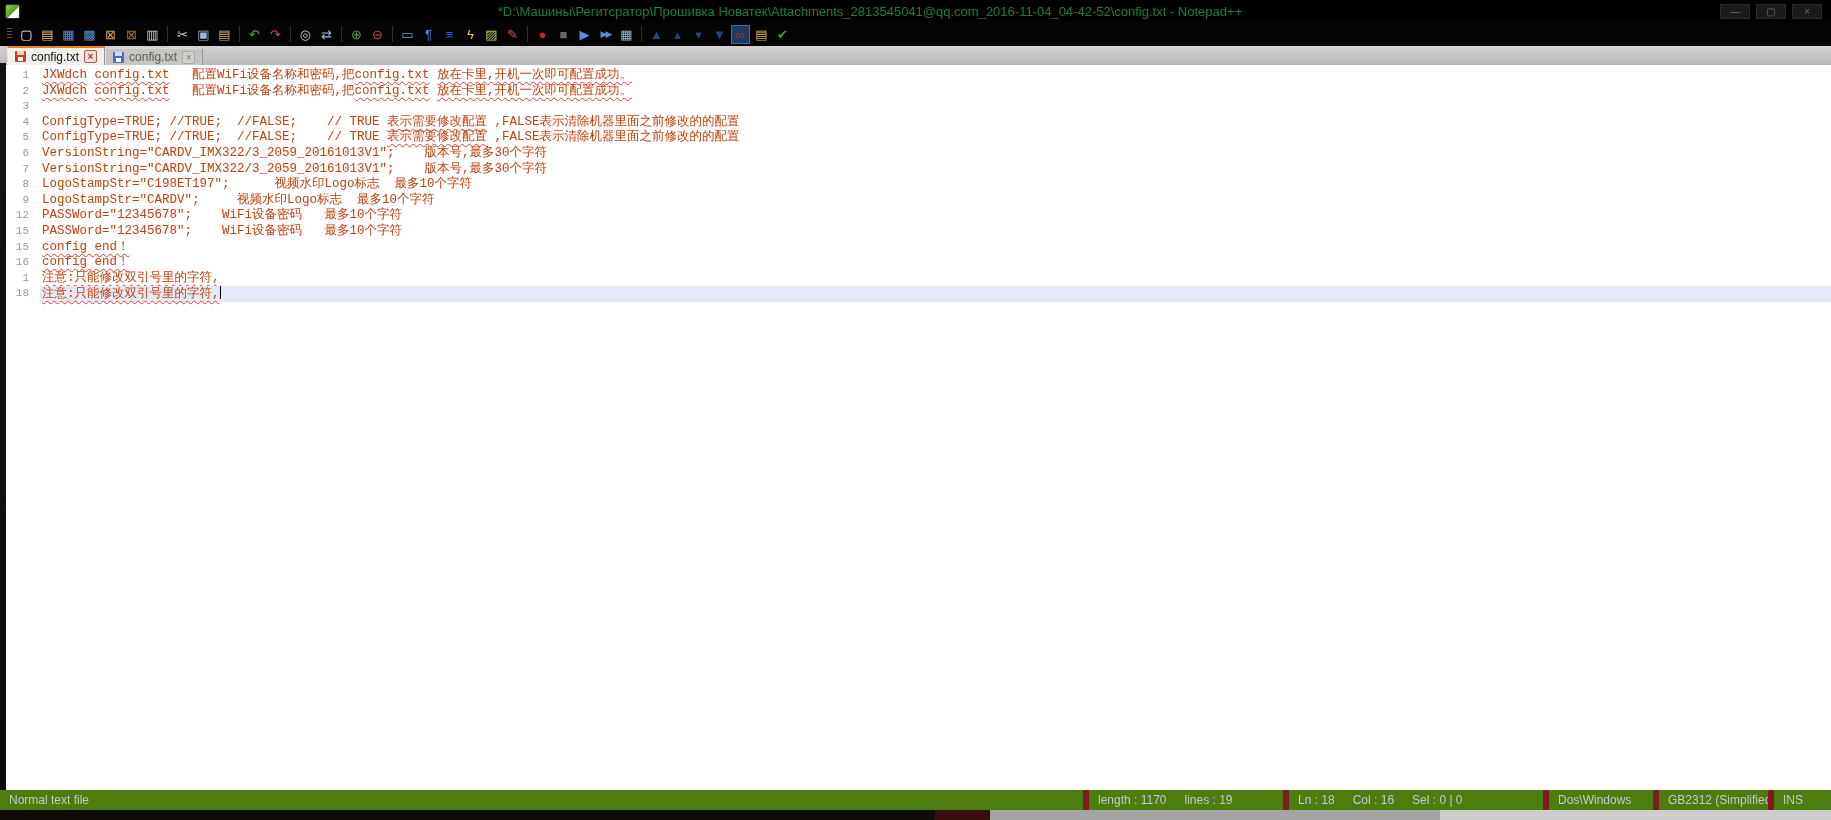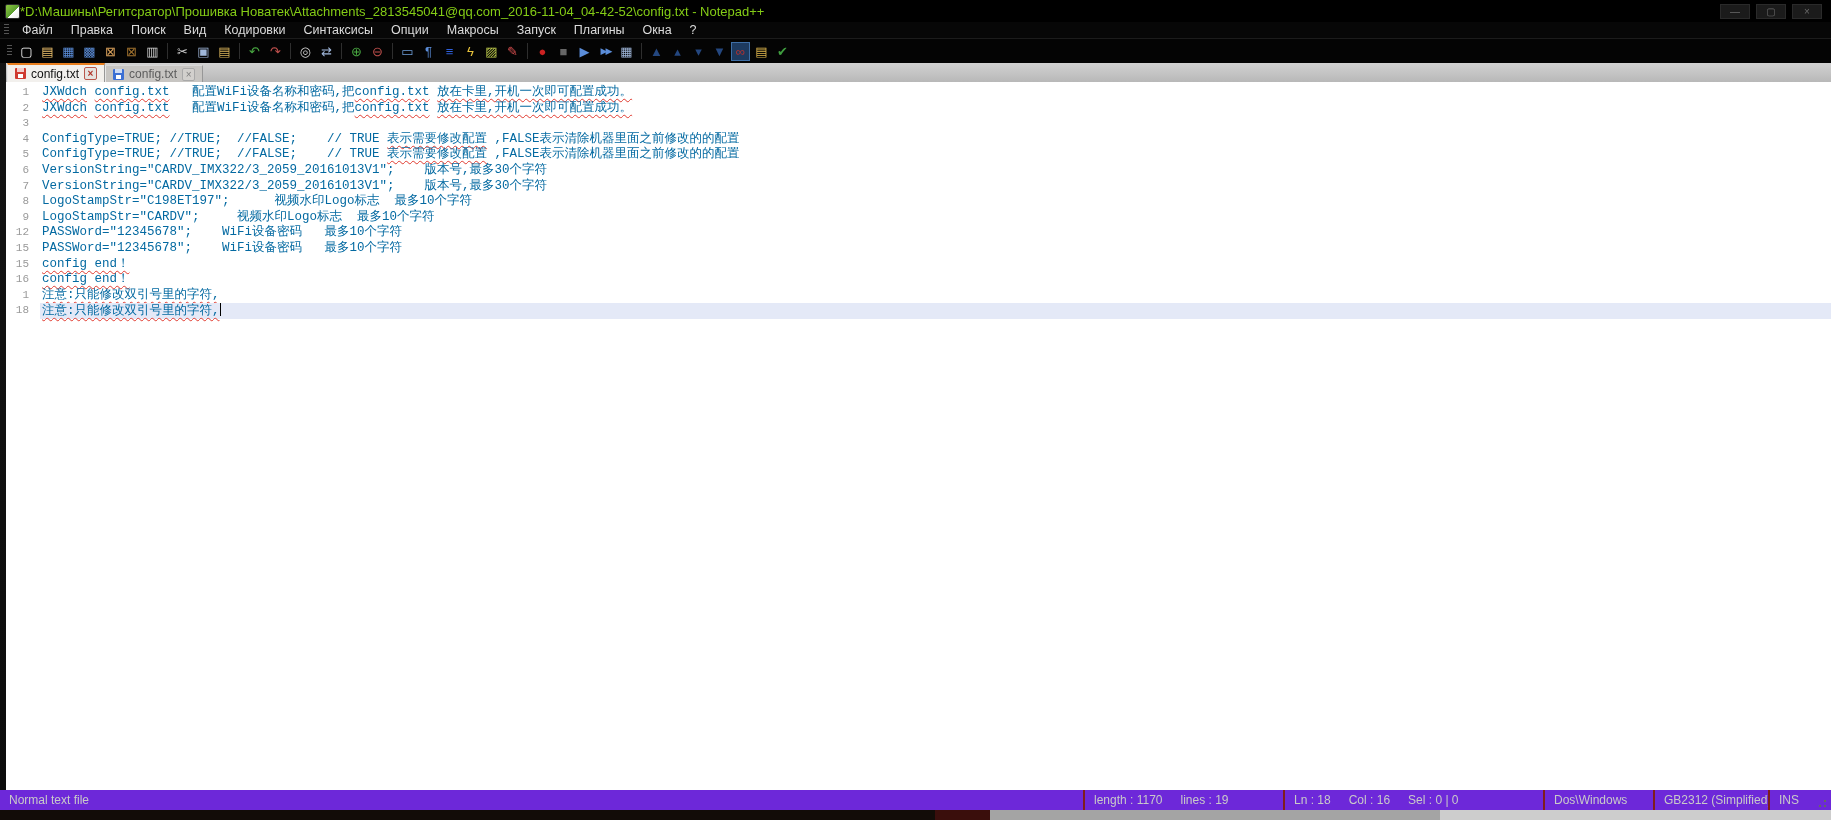--- a/index.html
+++ b/index.html
@@ -2,21 +2,21 @@
 <html><head>
 <meta charset="utf-8">
 <style>
   * { margin:0; padding:0; box-sizing:border-box; }
   body { background:#333; font-family:"Liberation Sans", sans-serif; }
   .window { width:1831px; height:820px; position:relative; background:#fff; overflow:hidden; display:flex; flex-direction:column; }
 
   
   .titlebar { height:22px; background:#000; display:flex; align-items:center; padding:0 3px; flex:none; }
   .app-icon { width:15px; height:15px; margin-left:2px; background:linear-gradient(135deg,#8dc63f 0%,#5a9e2f 55%,#ffffff 56%,#e8e8e8 100%); border:1px solid #2c2c2c; border-radius:2px; flex:none; }
-  .title-text { flex:1; color:#84cc16; font-size:13px; white-space:nowrap; overflow:hidden; }
+  .title-text { flex:1; text-align:center; color:#15803d; font-size:13px; white-space:nowrap; overflow:hidden; }
   .win-controls { display:flex; gap:6px; margin-right:6px; }
   .win-btn { width:30px; height:15px; background:#1b1b1b; color:#6a6a6a; font-size:10px; text-align:center; line-height:14px; border:1px solid #2a2a2a; }
 
   
   .menubar { height:17px; background:#070707; display:flex; align-items:center; color:#dcdcdc; font-size:12.5px; flex:none; border-bottom:1px solid #1c1c1c; }
   .grip { width:5px; height:12px; margin:0 4px; background:repeating-linear-gradient(#555 0 1px, transparent 1px 3px); flex:none; }
   .menu-item { padding:0 9px; height:100%; display:flex; align-items:center; cursor:default; }
 
   
   .toolbar { height:24px; background:#040404; display:flex; align-items:center; padding-left:3px; flex:none; }
@@ -35,30 +35,30 @@
   .floppy::before { content:""; position:absolute; top:0; left:2px; right:2px; height:4px; background:rgba(255,255,255,.75); }
   .floppy::after { content:""; position:absolute; bottom:1px; left:3px; right:3px; height:4px; background:#fff; }
   .tab-close { width:13px; height:13px; font-size:10px; line-height:12px; text-align:center; flex:none; border-radius:2px; }
   .tab.active .tab-close { background:#e5e3e0; color:#b03226; border:1px solid #b9574c; font-weight:bold; }
   .tab.inactive .tab-close { background:#d2d0cd; color:#7e7e7e; border:1px solid #a9a9a9; }
 
   
   .editor { flex:1; background:#fff; position:relative; overflow:hidden; font-family:"Liberation Mono", monospace; font-size:12.5px; padding-top:3px; cursor:text; }
   .line { display:flex; height:15.6px; line-height:15.6px; }
   .ln { width:40px; flex:none; text-align:right; padding-right:11px; color:#9a9a9a; font-size:11px; }
-  .lt { flex:1; white-space:pre; color:#0369a1; padding-left:2px; }
+  .lt { flex:1; white-space:pre; color:#c2410c; padding-left:2px; }
   .line.current .lt { background:#e4e9f7; }
   .sq { text-decoration:underline; text-decoration-style:wavy; text-decoration-color:#e03a2f; text-decoration-thickness:1px; text-underline-offset:3px; }
   .caret { display:inline-block; width:1px; height:13px; background:#000; vertical-align:-2px; }
 
   .left-edge { position:absolute; left:0; top:63px; width:6px; height:727px; background:linear-gradient(#141414,#0c0c0c); z-index:5; }
 
   
-  .statusbar { height:20px; background:#6d28d9; color:#c9c9c9; font-size:12px; display:flex; align-items:center; flex:none; }
-  .sb-seg { height:100%; display:flex; align-items:center; padding:0 9px; border-left:2px solid #7f1d1d; white-space:nowrap; overflow:hidden; }
+  .statusbar { height:20px; background:#4d7c0f; color:#c9c9c9; font-size:12px; display:flex; align-items:center; flex:none; }
+  .sb-seg { height:100%; display:flex; align-items:center; padding:0 9px; border-left:6px solid #7f1d1d; white-space:nowrap; overflow:hidden; }
   .sb-seg.first { border-left:none; flex:1; }
   .sb-pos span { margin-right:18px; }
   .sb-grip { width:15px; height:100%; background:
       radial-gradient(circle at 12px 16px, #666 1px, transparent 1.6px),
       radial-gradient(circle at 12px 11px, #666 1px, transparent 1.6px),
       radial-gradient(circle at 7px 16px, #666 1px, transparent 1.6px); border-left:none; flex:none; }
 
   
   .taskbar-sliver { height:10px; display:flex; flex:none; }
   .tsk-a { flex:1; background:#120c08; }
@@ -74,37 +74,20 @@
   <div class="titlebar">
     <div class="app-icon"></div>
     <div class="title-text">*D:\Машины\Регитсратор\Прошивка Новатек\Attachments_2813545041@qq.com_2016-11-04_04-42-52\config.txt - Notepad++</div>
     <div class="win-controls">
       <div class="win-btn">—</div>
       <div class="win-btn">▢</div>
       <div class="win-btn">×</div>
     </div>
   </div>
 
-  <div class="menubar">
-    <div class="grip"></div>
-    <div id="menu-items" style="display:flex;height:100%">
-        <div class="menu-item">Файл</div>
-        <div class="menu-item">Правка</div>
-        <div class="menu-item">Поиск</div>
-        <div class="menu-item">Вид</div>
-        <div class="menu-item">Кодировки</div>
-        <div class="menu-item">Синтаксисы</div>
-        <div class="menu-item">Опции</div>
-        <div class="menu-item">Макросы</div>
-        <div class="menu-item">Запуск</div>
-        <div class="menu-item">Плагины</div>
-        <div class="menu-item">Окна</div>
-        <div class="menu-item">?</div>
-      </div>
-  </div>
 
   <div class="toolbar">
     <div class="grip"></div>
     <div id="toolbar-items" style="display:flex;align-items:center;height:100%">
         <div class="tool-btn" style="color: rgb(245, 245, 245);">▢</div>
         <div class="tool-btn" style="color: rgb(240, 195, 109);">▤</div>
         <div class="tool-btn" style="color: rgb(91, 141, 217);">▦</div>
         <div class="tool-btn" style="color: rgb(91, 141, 217);">▩</div>
         <div class="tool-btn" style="color: rgb(217, 160, 91);">⊠</div>
         <div class="tool-btn" style="color: rgb(160, 114, 46);">⊠</div>

